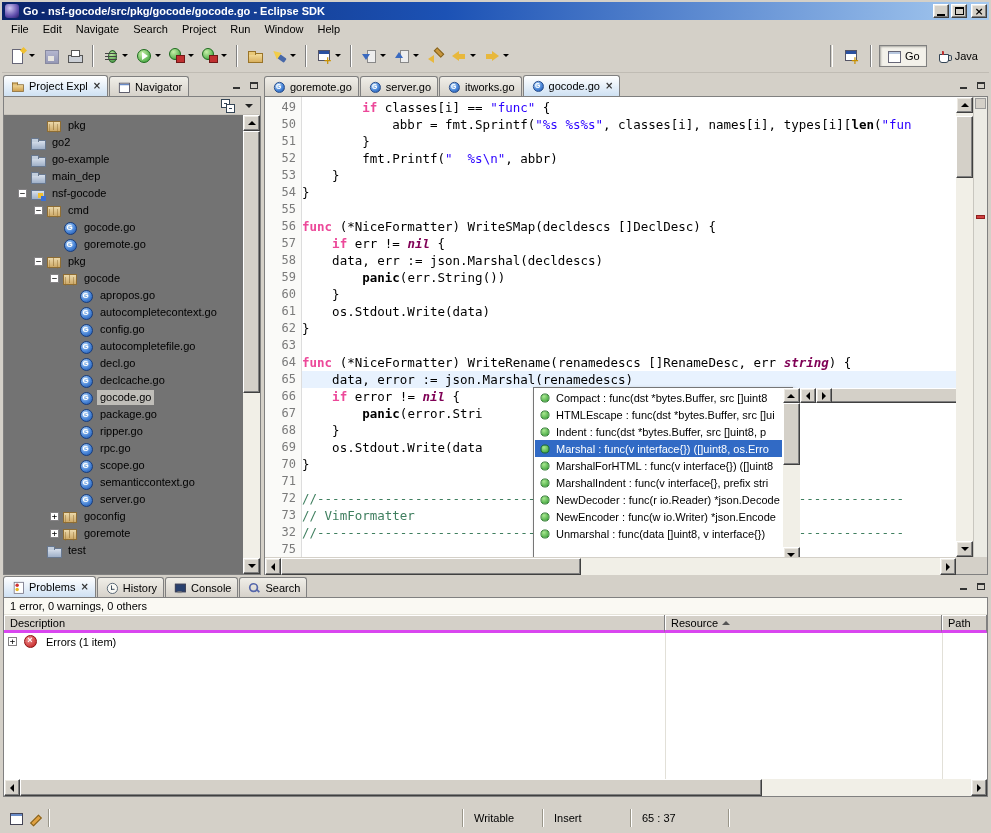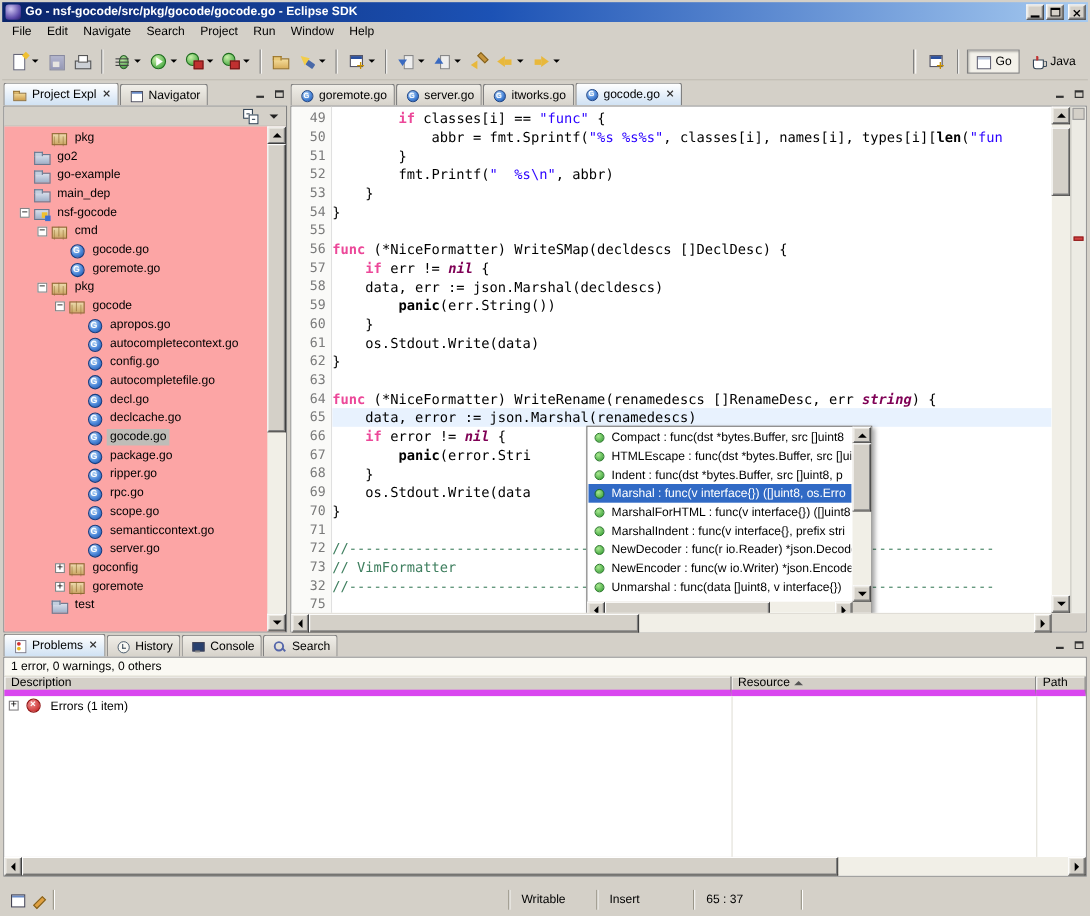--- a/index.html
+++ b/index.html
@@ -110,21 +110,21 @@
   .tclose{font:bold 10px/10px "DejaVu Sans",sans-serif;color:#333;margin-left:2px;}
   .vchrome{margin-left:auto;display:flex;gap:2px;align-items:center;padding-bottom:4px;}
   .chbtn{width:15px;height:14px;display:inline-flex;align-items:center;justify-content:center;}
   .g-vmin{width:7px;height:2px;background:#333;margin-top:6px;}
   .g-vmax{width:8px;height:7px;border:1px solid #333;border-top-width:2px;}
   .vframe,.eframe,.bframe{flex:1;border:1px solid #808080;background:#fff;display:flex;flex-direction:column;min-height:0;}
   .vtoolbar{height:18px;flex:0 0 18px;background:#d4d0c8;border-bottom:1px solid #c6c2ba;display:flex;justify-content:flex-end;align-items:center;gap:5px;padding:0 3px;}
   .smallbtn{width:16px;height:16px;position:relative;display:inline-block;}
 
   
-  .treewrap{flex:1;display:flex;min-height:0;background:#fca5a5;justify-content:space-between;}
+  .treewrap{flex:1;display:flex;min-height:0;background:#737373;justify-content:space-between;}
   .tree{flex:1;overflow:hidden;padding-top:2px;}
   .trow{height:17px;display:flex;align-items:center;white-space:nowrap;}
   .texp{width:11px;height:11px;flex:0 0 11px;margin-right:1px;text-align:center;}
   .texp.minus,.texp.plus{width:9px;height:9px;flex:0 0 9px;margin:1px 3px 1px 0;border:1px solid #848284;background:#fff;
     font:9px/7px "DejaVu Sans Mono",monospace;color:#000;}
   .ticn{margin-right:3px;}
   .tlabel{padding:0 3px;line-height:15px;}
   .trow.selected .tlabel{background:#bfbdb8;}
 
   
@@ -156,38 +156,38 @@
   .tc{color:#3f7f5f;}
   .ruler{flex:0 0 14px;background:#ecebe4;border-left:1px solid #c8c6bf;position:relative;}
   .rhead{position:absolute;left:1px;top:1px;width:11px;height:11px;background:#d4d0c8;border:1px solid #9a9a9a;}
   .rmark{position:absolute;left:2px;top:118px;width:9px;height:4px;background:#d04040;border:1px solid #902020;}
   .erow2{height:17px;flex:0 0 17px;display:flex;border-top:1px solid #d4d0c8;}
   .edhs{flex:1;}
   .ecorner{flex:0 0 31px;background:#d4d0c8;}
 
   
   .popup{position:absolute;left:231px;top:290px;width:260px;height:176px;background:#fff;border:1px solid #767676;
-    box-shadow:2px 2px 4px rgba(0,0,0,.35);z-index:10;display:flex;flex-direction:column;}
+    box-shadow:2px 2px 4px rgba(0,0,0,.35);z-index:10;display:flex;flex-direction:row;}
   .pop-main{flex:1;display:flex;min-height:0;}
   .pop-list{flex:1;overflow:hidden;padding:1px;}
   .pitem{height:17px;display:flex;align-items:center;gap:3px;padding:0 2px;white-space:nowrap;overflow:hidden;}
   .pitem .ti{transform:scale(.9);}
   .pitem.selected{background:#316ac5;color:#fff;}
   .popvs{flex:0 0 17px;}
   .pop-bottom{height:15px;flex:0 0 15px;display:flex;}
   .pophs{flex:1;height:15px;}
   .pophs .sbtn{width:15px;}
   .popvs .sbtn{flex:0 0 15px;height:15px;}
   .pcorner{flex:0 0 17px;background:#d4d0c8;}
 
   
   .bview{flex:0 0 221px;margin:0 1px;}
   .summary{height:17px;flex:0 0 17px;padding:2px 6px;background:#faf9f3;border-bottom:1px solid #e6e4da;}
   .thead{height:18px;flex:0 0 18px;display:flex;background:#d4d0c8;}
-  .th{display:flex;align-items:center;gap:4px;padding:0 6px;border-right:1px solid #808080;border-bottom:6px solid #d946ef;
+  .th{display:flex;align-items:center;gap:4px;padding:0 6px;border-right:1px solid #808080;border-bottom:3px solid #d946ef;
     box-shadow:inset 1px 1px 0 #fff;}
   .th0{flex:0 0 661px;}
   .th1{flex:0 0 277px;}
   .th2{flex:1;}
   .sortup{width:0;height:0;border-bottom:4px solid #555;border-left:4px solid transparent;border-right:4px solid transparent;display:inline-block;}
   .tbody{flex:1;position:relative;background:#fff;overflow:hidden;}
   .gridv{position:absolute;top:0;bottom:0;width:1px;background:#e2e0d8;}
   .prow{height:17px;display:flex;align-items:center;gap:3px;padding-left:4px;position:relative;z-index:1;}
   .plab{padding-left:1px;}
   .pbhs{flex:0 0 17px;}

